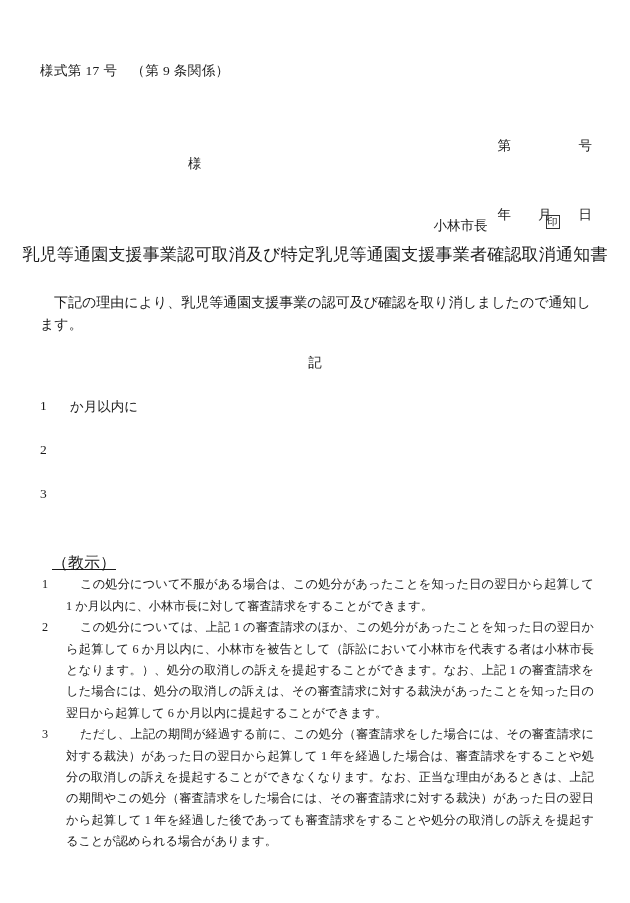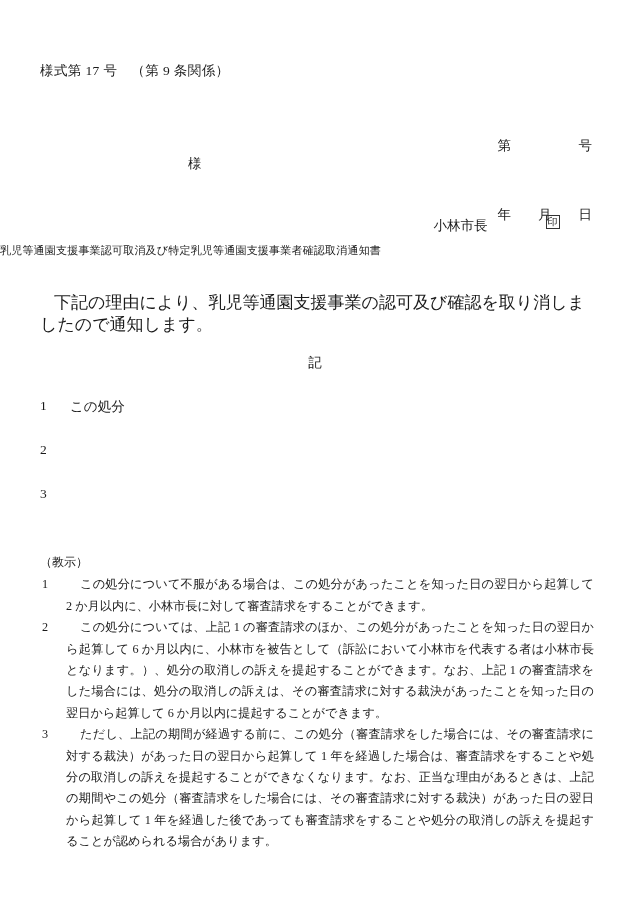--- a/index.html
+++ b/index.html
@@ -76,31 +76,32 @@
     vertical-align: 1px;
     box-sizing: border-box;
     overflow: hidden;
   }
 
   .doc-title {
     position: absolute;
     left: 0;
     right: 0;
     top: 243px;
-    font-size: 11px;
+    text-align: center;
+    font-size: 17px;
     letter-spacing: 0.2px;
     white-space: pre;
   }
 
   .body-sentence {
     position: absolute;
     left: 40px;
     right: 36px;
     top: 292px;
-    font-size: 17px;
+    font-size: 14px;
     text-indent: 14px;
     line-height: 22px;
   }
 
   .kiji {
     position: absolute;
     left: 0;
     right: 0;
     top: 354px;
     text-align: center;
@@ -130,23 +131,25 @@
   
   .instructions {
     position: absolute;
     left: 40px;
     right: 36px;
     top: 552px;
     font-size: 12.2px;
     line-height: 21.4px;
   }
   .instr-heading {
+    margin-left: 12px;
     margin-bottom: 1px;
-    font-size: 12px;
-    white-space: pre;
+    font-size: 16px;
+    white-space: pre;
+    text-decoration: underline;
   }
   .instr-item {
     position: relative;
     padding-left: 26px;
     text-align: justify;
     text-justify: inter-character;
     margin-bottom: 0;
   }
   .instr-item .instr-num {
     position: absolute;
@@ -178,36 +181,36 @@
 
   <div class="doc-title">乳児等通園支援事業認可取消及び特定乳児等通園支援事業者確認取消通知書</div>
 
   <div class="body-sentence">下記の理由により、乳児等通園支援事業の認可及び確認を取り消しましたので通知します。</div>
 
   <div class="kiji">記</div>
 
   <div class="items">
     <div class="item-row">
       <span class="item-num">1</span>
-      <span class="item-label">この処分</span>
+      <span class="item-label">か月以内に</span>
     </div>
     <div class="item-row">
       <span class="item-num">2</span>
     </div>
     <div class="item-row">
       <span class="item-num">3</span>
     </div>
   </div>
 
   <div class="instructions">
     <div class="instr-heading">（教示）</div>
 
     <div class="instr-item">
       <span class="instr-num">1</span>
-      <span class="instr-text">この処分について不服がある場合は、この処分があったことを知った日の翌日から起算して 2 か月以内に、小林市長に対して審査請求をすることができます。</span>
+      <span class="instr-text">この処分について不服がある場合は、この処分があったことを知った日の翌日から起算して 1 か月以内に、小林市長に対して審査請求をすることができます。</span>
     </div>
 
     <div class="instr-item">
       <span class="instr-num">2</span>
       <span class="instr-text">この処分については、上記 1 の審査請求のほか、この処分があったことを知った日の翌日から起算して 6 か月以内に、小林市を被告として（訴訟において小林市を代表する者は小林市長となります。）、処分の取消しの訴えを提起することができます。なお、上記 1 の審査請求をした場合には、処分の取消しの訴えは、その審査請求に対する裁決があったことを知った日の翌日から起算して 6 か月以内に提起することができます。</span>
     </div>
 
     <div class="instr-item">
       <span class="instr-num">3</span>
       <span class="instr-text">ただし、上記の期間が経過する前に、この処分（審査請求をした場合には、その審査請求に対する裁決）があった日の翌日から起算して 1 年を経過した場合は、審査請求をすることや処分の取消しの訴えを提起することができなくなります。なお、正当な理由があるときは、上記の期間やこの処分（審査請求をした場合には、その審査請求に対する裁決）があった日の翌日から起算して 1 年を経過した後であっても審査請求をすることや処分の取消しの訴えを提起することが認められる場合があります。</span>

